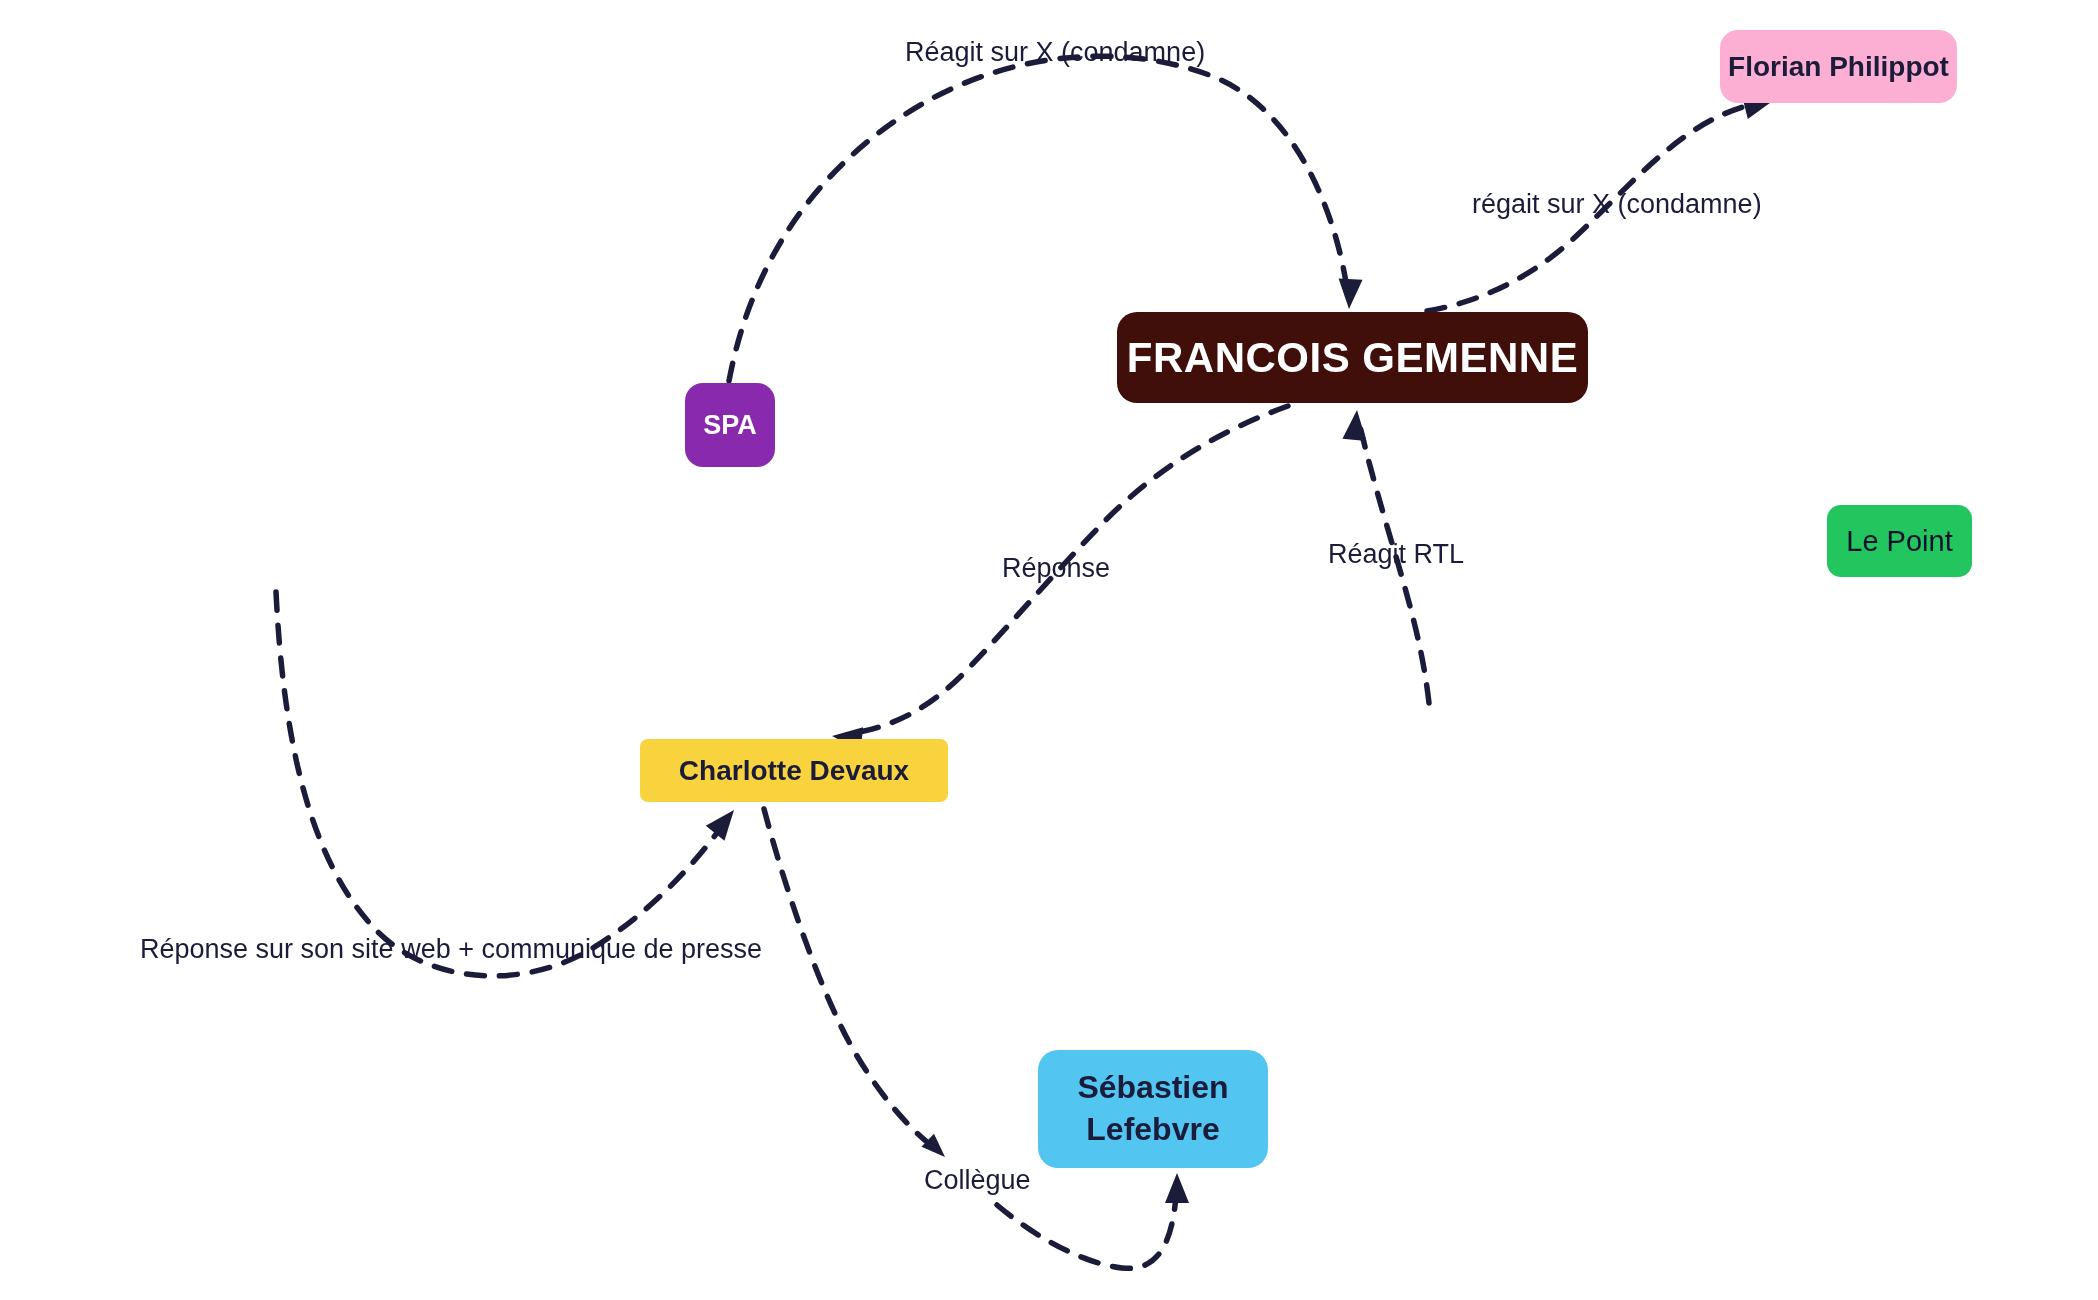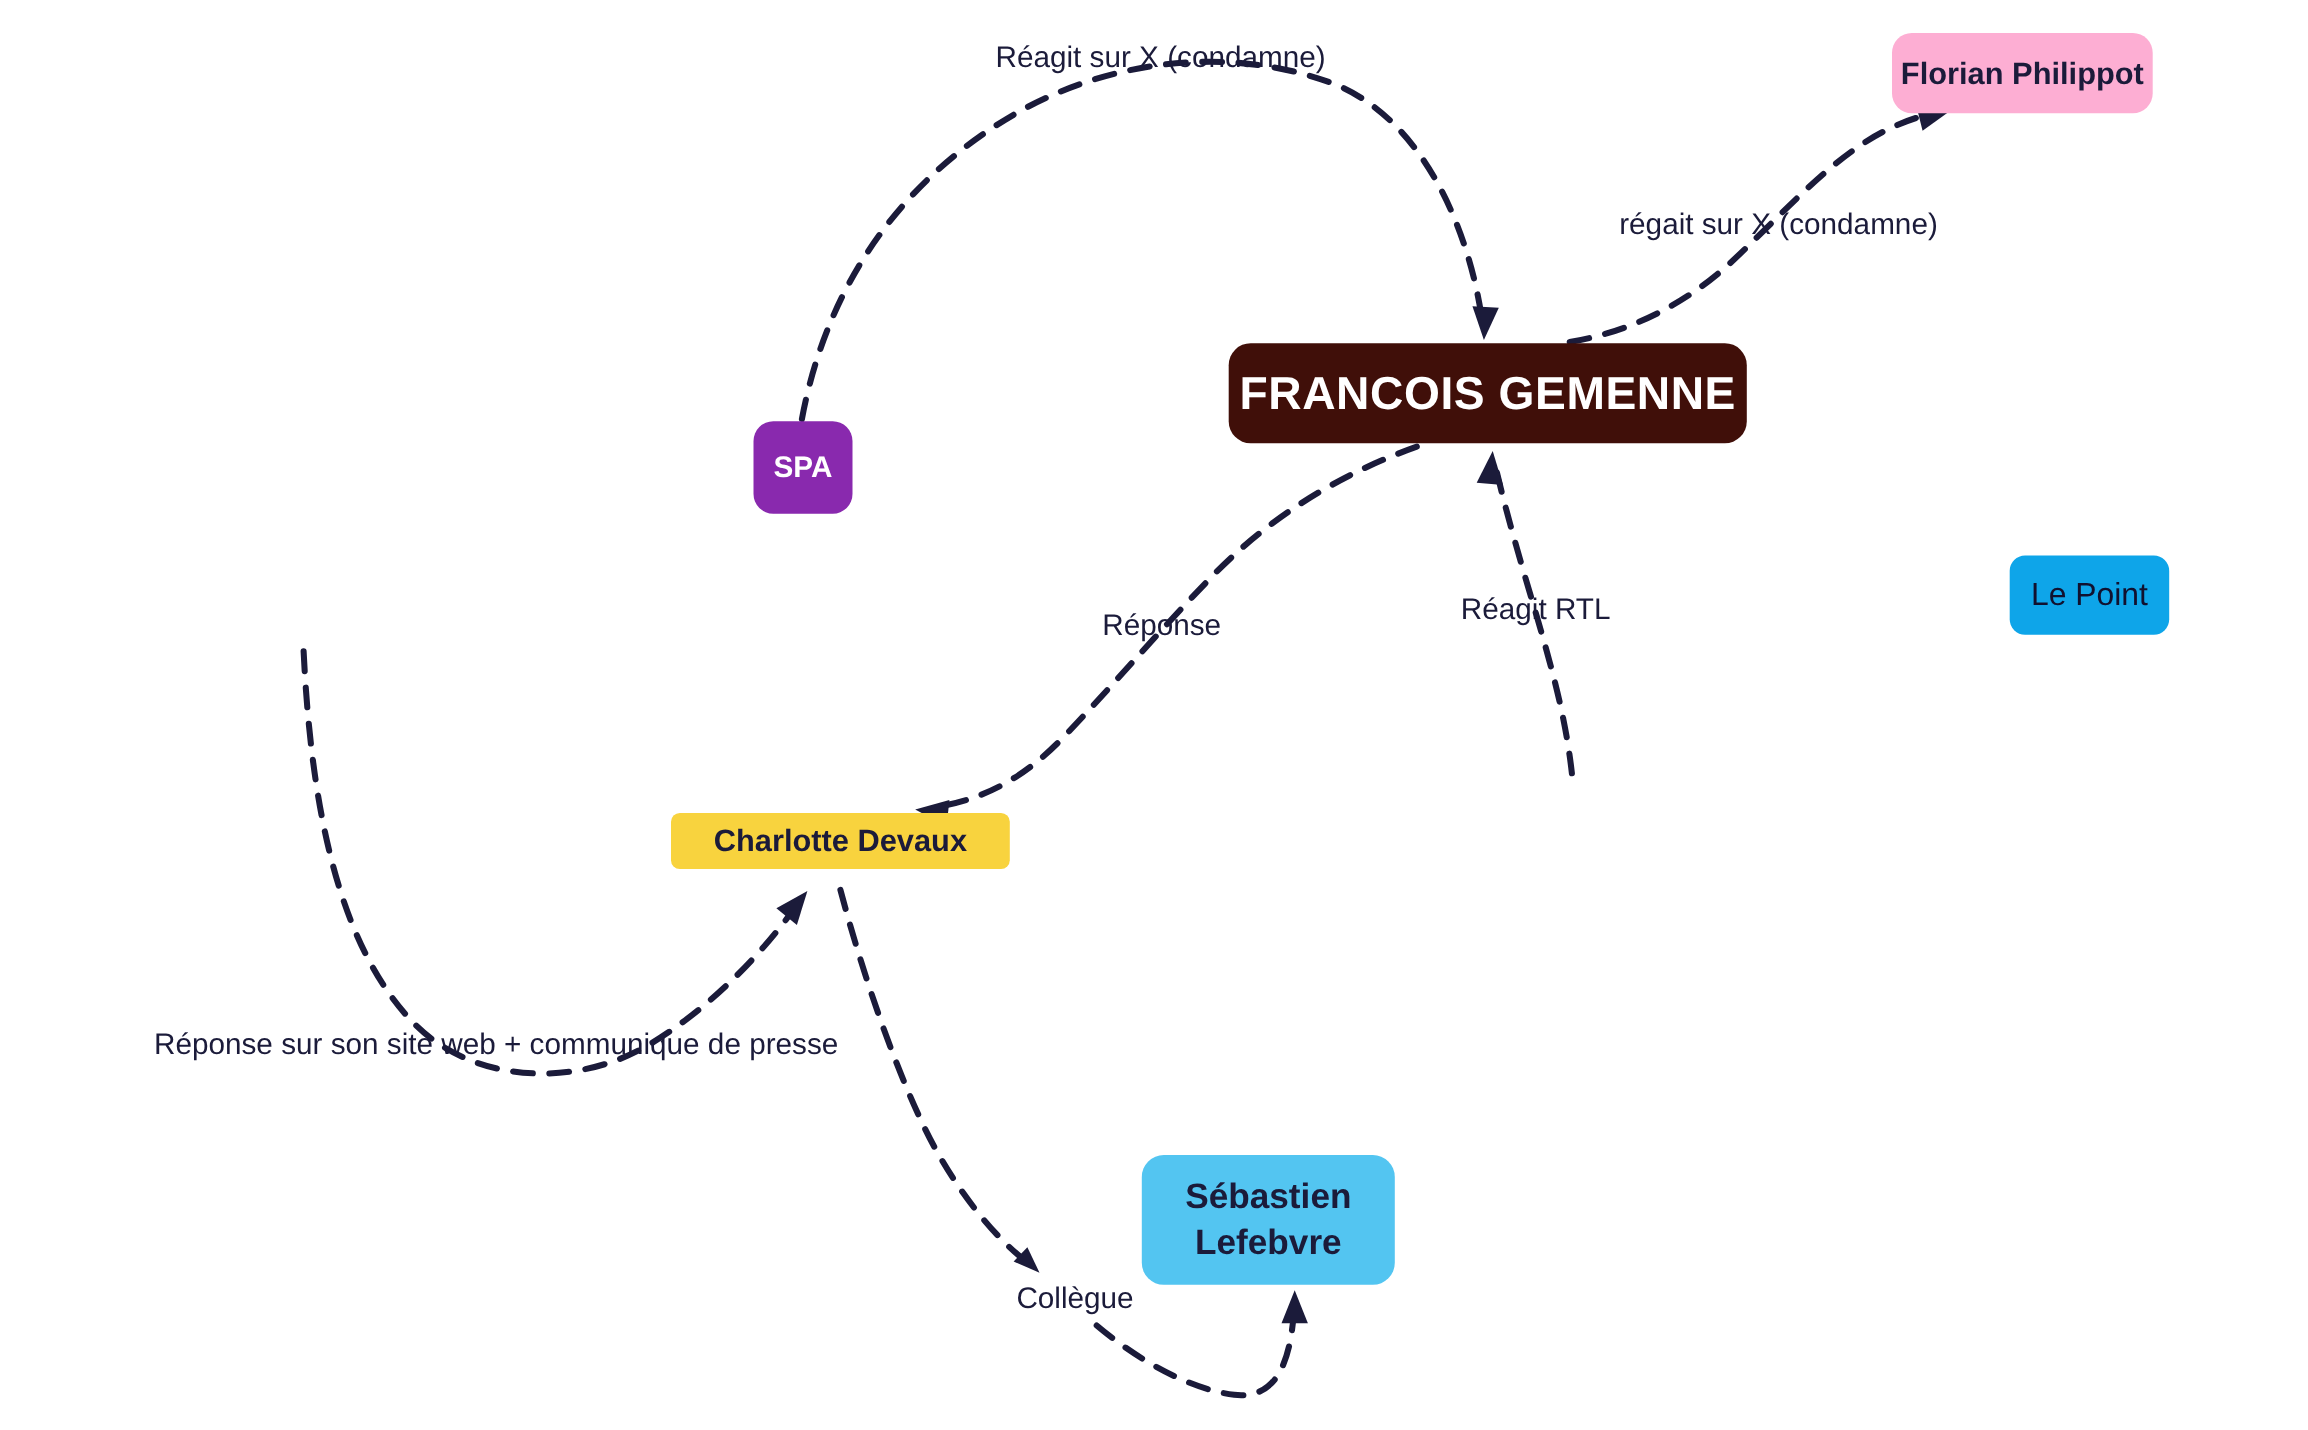--- a/index.html
+++ b/index.html
@@ -27,23 +27,23 @@
     font-weight:500;
     color:#1b1b3a;
     white-space:nowrap;
     line-height:1.1;
   }
   
   .n-janco      {left:130px; top:472px; width:292px; height:120px; border-radius:24px; background:#101030; color:#ffffff; font-size:46px; letter-spacing:1px;}
   .n-spa        {left:685px; top:383px; width:90px;  height:84px;  border-radius:18px; background:#8929ae; color:#ffffff; font-size:27px; font-weight:600;}
   .n-fg         {left:1117px;top:312px; width:471px; height:91px;  border-radius:20px; background:#400f09; color:#ffffff; font-size:42px; letter-spacing:0.5px;}
   .n-philippot  {left:1720px;top:30px;  width:237px; height:73px;  border-radius:18px; background:#fdaed3; color:#1b1b3a; font-size:28px;}
-  .n-lepoint    {left:1827px;top:505px; width:145px; height:72px;  border-radius:14px; background:#0ea5e9; color:#11112f; font-size:29px; font-weight:500;}
+  .n-lepoint    {left:1827px;top:505px; width:145px; height:72px;  border-radius:14px; background:#22c55e; color:#11112f; font-size:29px; font-weight:500;}
   .n-helene     {left:1305px;top:703px; width:268px; height:81px;  border-radius:20px; background:#f94414; color:#ffffff; font-size:34px;}
-  .n-charlotte  {left:610px; top:739px; width:308px; height:51px;  border-radius:8px; background:#f8d33e; color:#1b1b3a; font-size:28px;}
+  .n-charlotte  {left:640px; top:739px; width:308px; height:63px;  border-radius:8px; background:#f8d33e; color:#1b1b3a; font-size:28px;}
   .n-sebastien  {left:1038px;top:1050px;width:230px; height:118px; border-radius:20px; background:#53c5f1; color:#1b1b3a; font-size:32px; line-height:1.3; padding:0 40px;}
   
   .l-reagit     {left:905px; top:38px;}
   .l-regait     {left:1472px;top:190px;}
   .l-reponse    {left:1002px;top:554px;}
   .l-rtl        {left:1328px;top:540px;}
   .l-siteweb    {left:140px; top:915px;margin-top:20px;}
   .l-collegue   {left:924px; top:1166px;}
 </style>
 </head>

